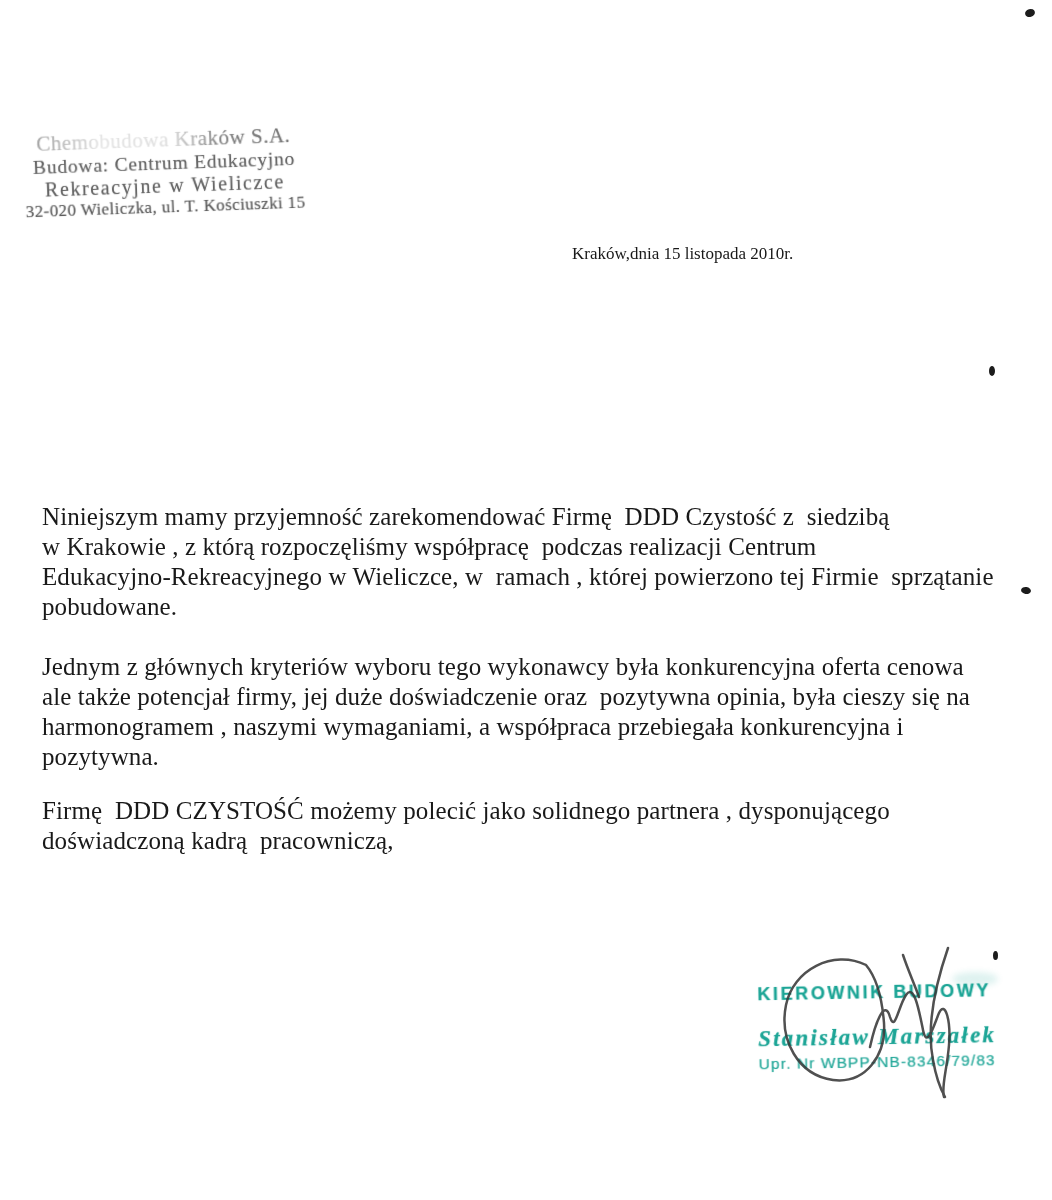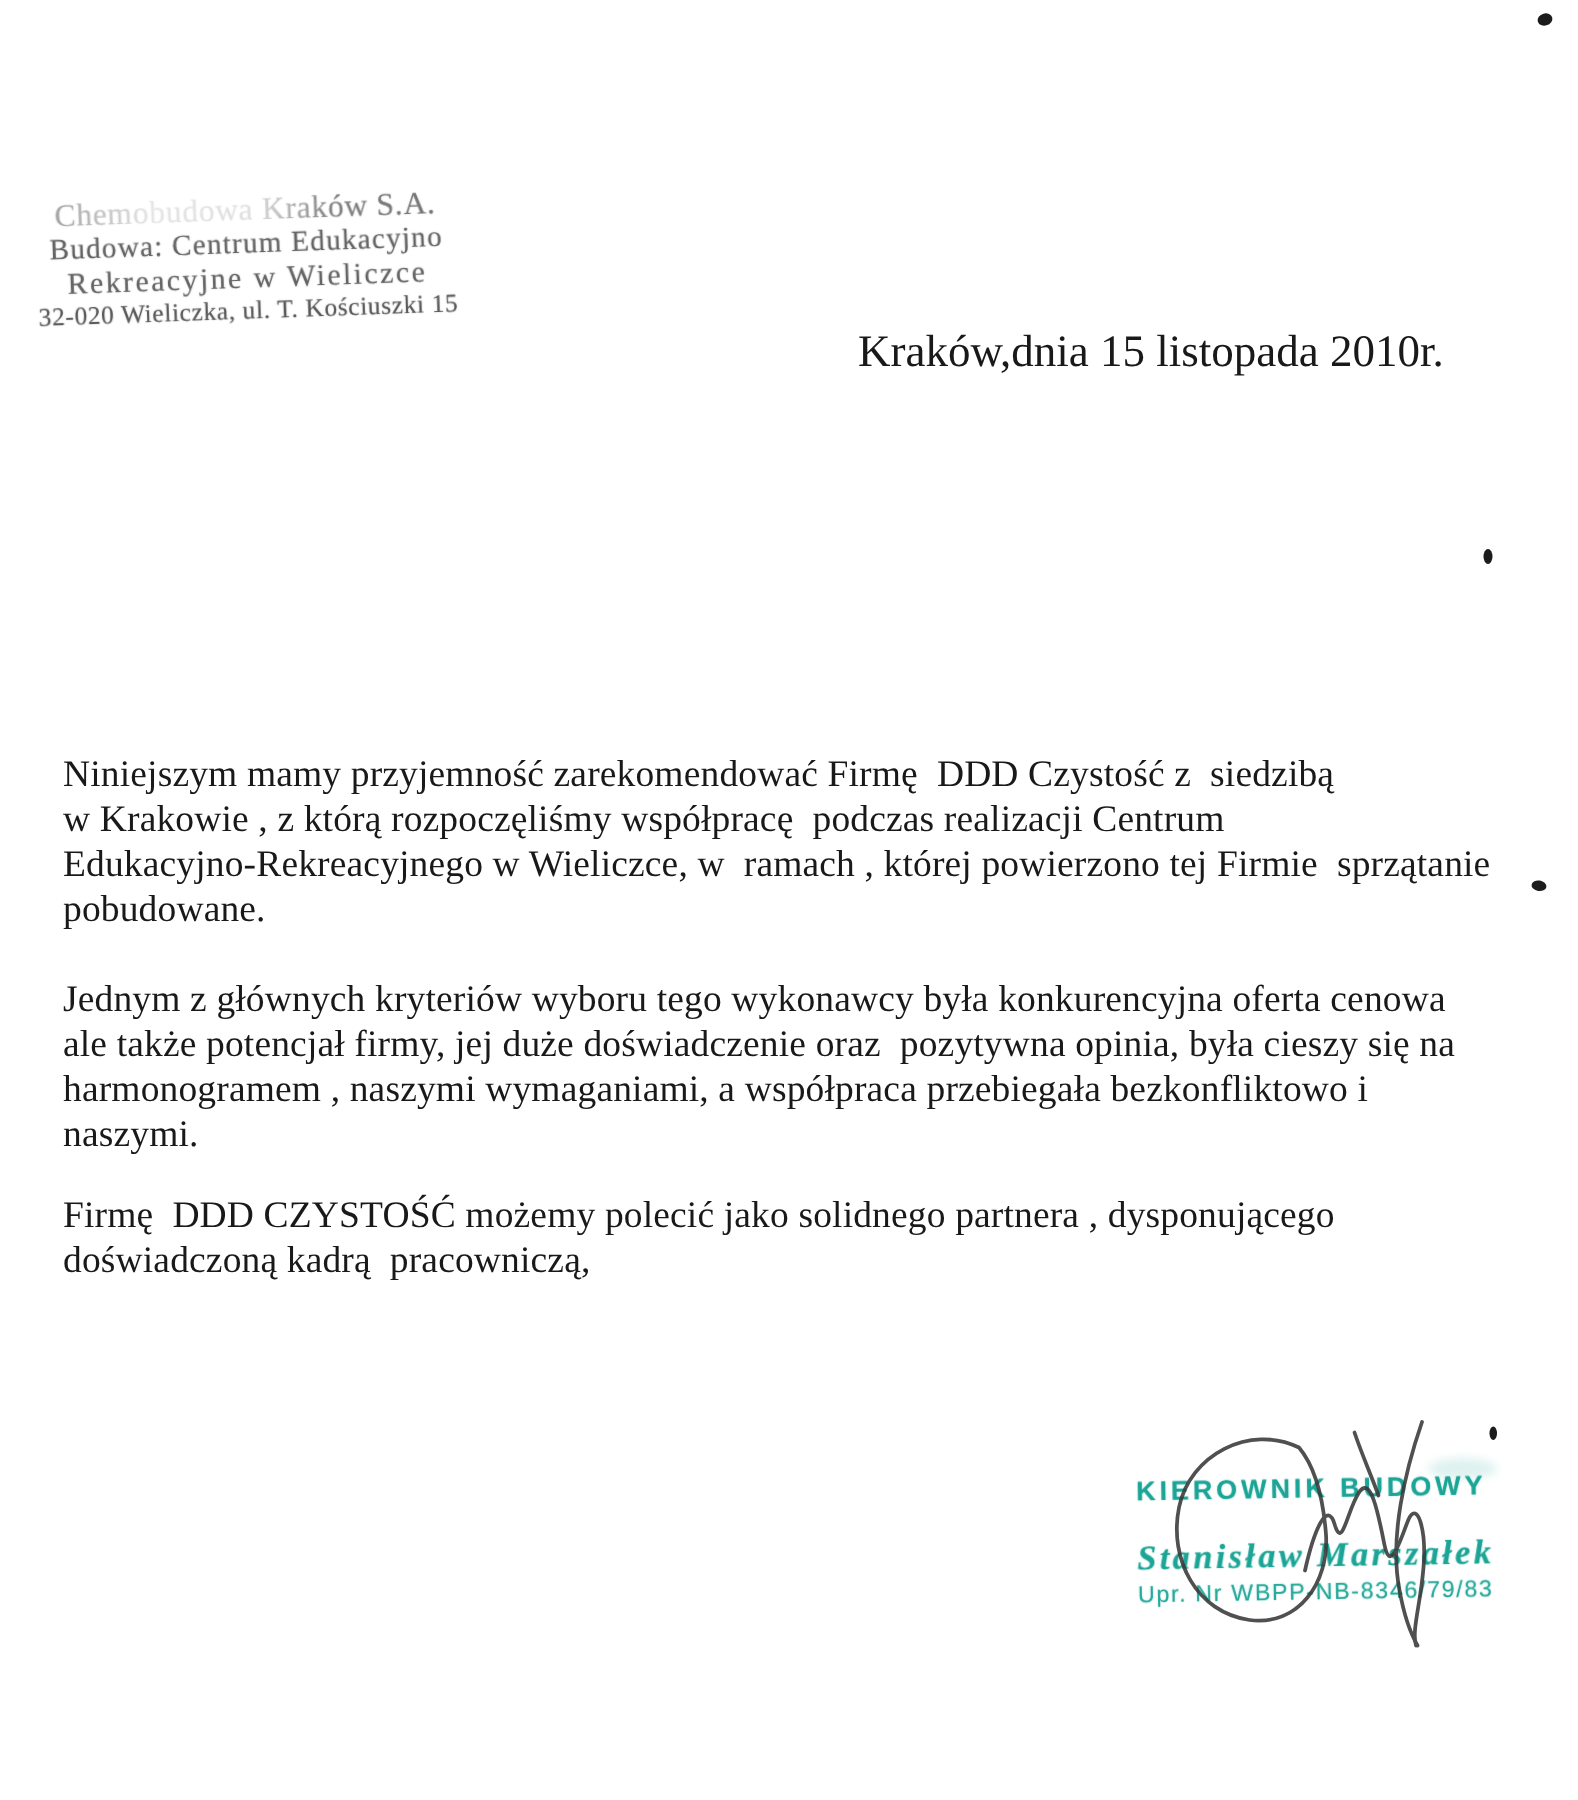--- a/index.html
+++ b/index.html
@@ -35,22 +35,22 @@
             mask-image: linear-gradient(90deg, rgba(0,0,0,.8) 0%, rgba(0,0,0,.55) 14%, rgba(0,0,0,.18) 30%, rgba(0,0,0,.22) 52%, rgba(0,0,0,.85) 68%, rgba(0,0,0,1) 100%);
   }
   .sender-stamp .s2 { font-size: 19.5px; line-height: 23px; letter-spacing: .8px; opacity: .85; }
   .sender-stamp .s3 { font-size: 20px;  line-height: 22px; letter-spacing: 1.6px; opacity: .85; }
   .sender-stamp .s4 { font-size: 17px;  line-height: 22px; letter-spacing: .4px; opacity: .9; }
 
   
   .dateline {
     position: absolute;
     left: 572px;
-    top: 218px;
-    font-size: 30px;
+    top: 244px;
+    font-size: 17px;
     white-space: pre;
   }
 
   
   .doc-title {
     position: absolute;
     left: 327px;
     top: 384px;
     font-size: 25px;
     letter-spacing: 9px;
@@ -155,22 +155,22 @@
   <div class="body-text">
     <div class="para p1">
         <div class="line">Niniejszym mamy przyjemność zarekomendować Firmę  DDD Czystość z  siedzibą</div>
         <div class="line">w Krakowie , z którą rozpoczęliśmy współpracę  podczas realizacji Centrum</div>
         <div class="line">Edukacyjno-Rekreacyjnego w Wieliczce, w  ramach , której powierzono tej Firmie  sprzątanie</div>
         <div class="line">pobudowane.</div>
       </div>
     <div class="para p2">
         <div class="line">Jednym z głównych kryteriów wyboru tego wykonawcy była konkurencyjna oferta cenowa</div>
         <div class="line">ale także potencjał firmy, jej duże doświadczenie oraz  pozytywna opinia, była cieszy się na</div>
-        <div class="line">harmonogramem , naszymi wymaganiami, a współpraca przebiegała bezkonfliktowo i</div>
-        <div class="line">naszymi.</div>
+        <div class="line">harmonogramem , naszymi wymaganiami, a współpraca przebiegała konkurencyjna i</div>
+        <div class="line">pozytywna.</div>
       </div>
     <div class="para p3">
         <div class="line">Firmę  DDD CZYSTOŚĆ możemy polecić jako solidnego partnera , dysponującego</div>
         <div class="line">doświadczoną kadrą  pracowniczą,</div>
       </div>
   </div>
 
   <div class="approval-stamp">
     <div class="role">KIEROWNIK BUDOWY</div>
     <div class="name">Stanisław Marszałek</div>

